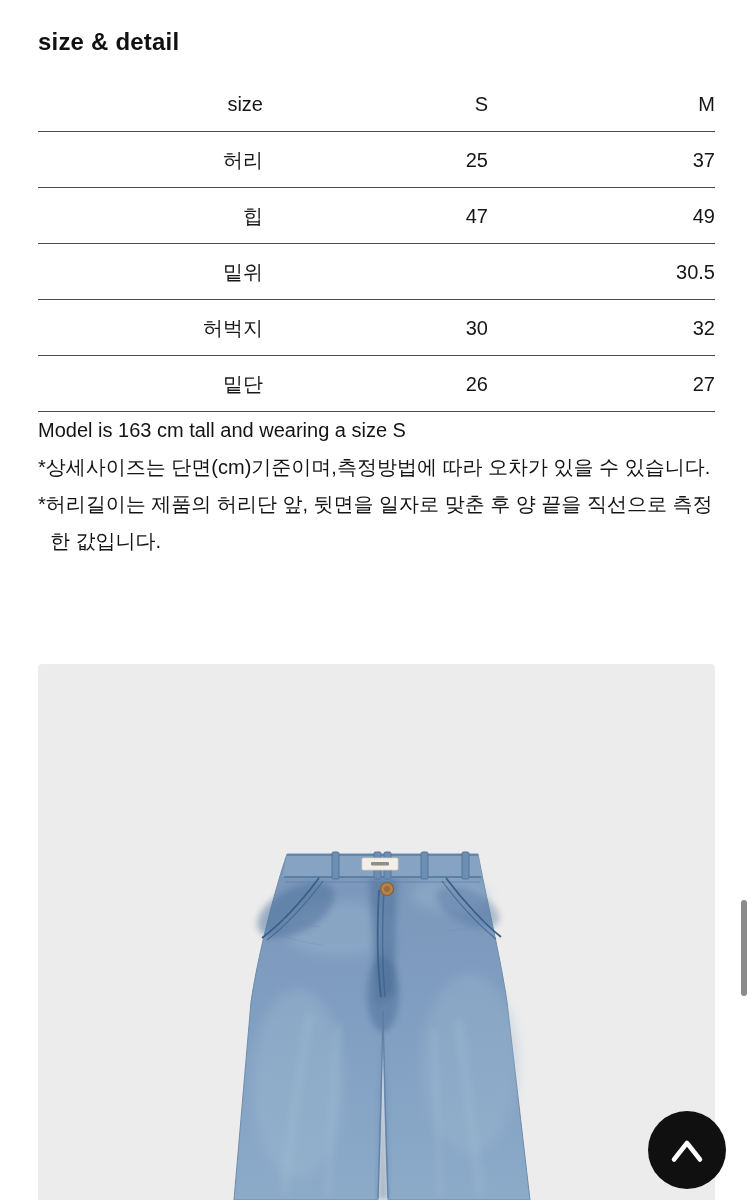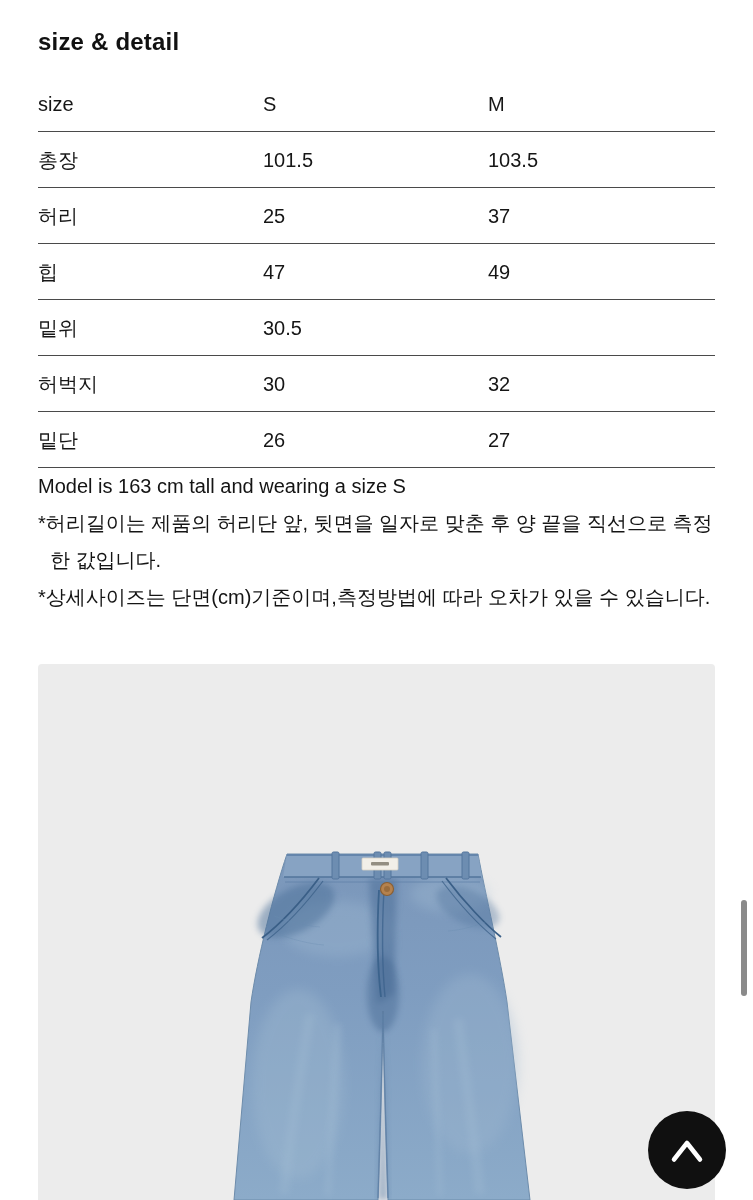--- a/index.html
+++ b/index.html
@@ -23,21 +23,21 @@
     align-items: center;
     height: 56px;
     border-bottom: 1px solid #4a4a4a;
     font-size: 20px;
   }
   .t-row.head {
     height: 39px;
     align-items: flex-start;
   }
   .t-row.head .cell { line-height: 22px; }
-  .cell { line-height: 24px; }
+  .cell { line-height: 24px; text-align: right; }
   .col-label { width: 225px; }
   .col-s     { width: 225px; }
   .col-m     { flex: 1; }
 
   
   .notes { }
   .note-line {
     font-size: 20px;
     line-height: 37px;
     padding-left: 12px;
@@ -94,25 +94,20 @@
   <h1 class="page-title">size &amp; detail</h1>
 
   <div class="size-table">
     <div class="t-row head">
       <div class="cell col-label">size</div>
       <div class="cell col-s">S</div>
       <div class="cell col-m">M</div>
     </div>
 
     <div class="t-row">
-      <div class="cell col-label">총장</div>
-      <div class="cell col-s">101.5</div>
-      <div class="cell col-m">103.5</div>
-    </div>
-    <div class="t-row">
       <div class="cell col-label">허리</div>
       <div class="cell col-s">25</div>
       <div class="cell col-m">37</div>
     </div>
     <div class="t-row">
       <div class="cell col-label">힙</div>
       <div class="cell col-s">47</div>
       <div class="cell col-m">49</div>
     </div>
     <div class="t-row">
@@ -126,22 +121,22 @@
     </div>
     <div class="t-row">
       <div class="cell col-label">밑단</div>
       <div class="cell col-s">26</div>
       <div class="cell col-m">27</div>
     </div>
   </div>
 
   <div class="notes">
     <p class="note-line">Model is 163 cm tall and wearing a size S</p>
+    <p class="note-line">*상세사이즈는 단면(cm)기준이며,측정방법에 따라 오차가 있을 수 있습니다.</p>
     <p class="note-line">*허리길이는 제품의 허리단 앞, 뒷면을 일자로 맞춘 후 양 끝을 직선으로 측정한 값입니다.</p>
-    <p class="note-line">*상세사이즈는 단면(cm)기준이며,측정방법에 따라 오차가 있을 수 있습니다.</p>
   </div>
 
 </div>
 
 <div class="product-photo">
   <svg width="677" height="536" viewBox="0 0 677 536" xmlns="http://www.w3.org/2000/svg">
     <defs>
       <linearGradient id="denim" x1="0" y1="0" x2="0" y2="1">
         <stop offset="0" stop-color="#7b97ba"></stop>
         <stop offset="0.4" stop-color="#7f9dc0"></stop>

